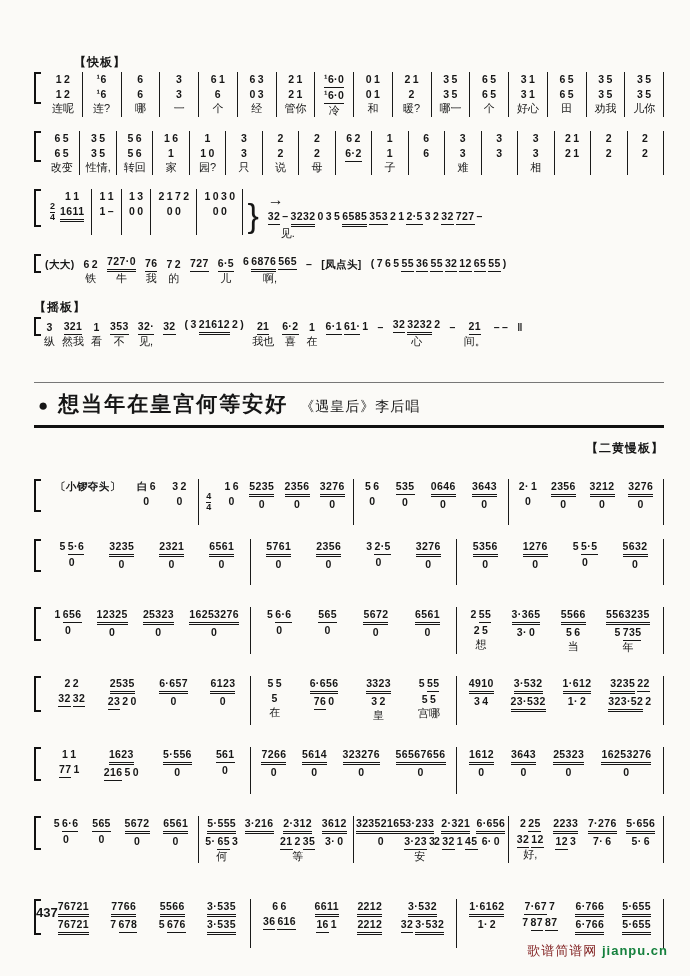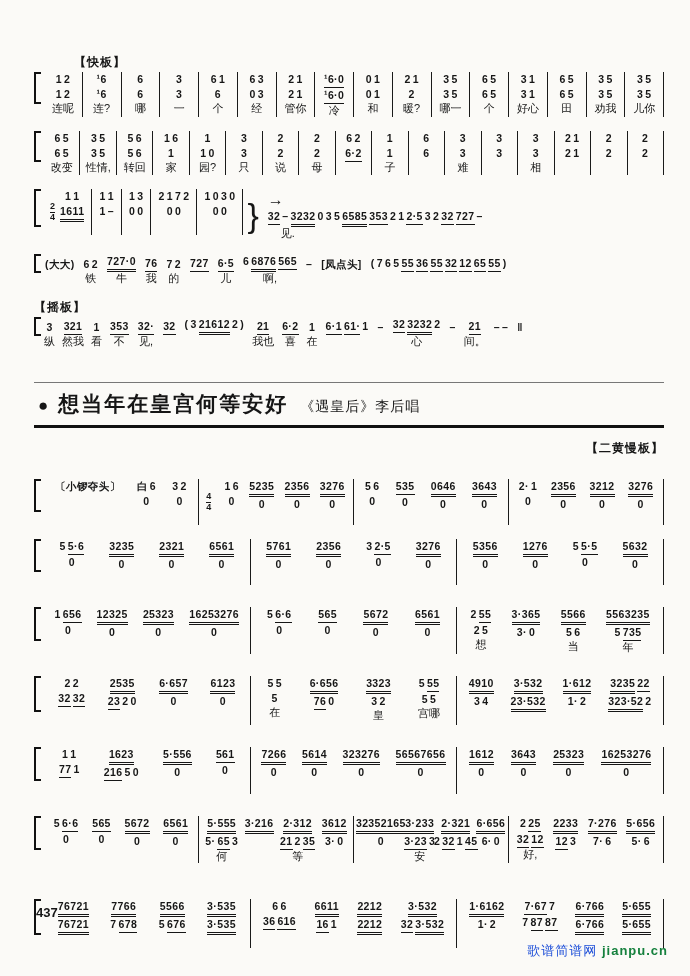--- a/index.html
+++ b/index.html
@@ -36,21 +36,21 @@
   .songHead .ruleTop{border-top:1px solid #777;margin-bottom:7px;}
   .headRow{display:flex;align-items:baseline;justify-content:flex-start;padding:0 4px;}
   .bullet{font-size:17px;margin-right:10px;}
   .songTitle{font-size:21px;font-weight:800;letter-spacing:2px;}
   .credit{font-family:"Liberation Serif", serif;font-size:14px;letter-spacing:1px;margin-left:12px;}
   .ruleBottom{border-top:3px solid #111;margin-top:7px;}
   .tempo2{font-weight:800;font-size:12px;letter-spacing:1px;margin-top:12px;text-align:right;}
   
   .pageNum{position:absolute;left:36px;bottom:56px;font-weight:700;font-size:13px;}
   .watermark{position:absolute;right:22px;bottom:16px;font-size:13px;letter-spacing:1px;}
-  .wm-site{color:#1d4ed8;}
+  .wm-site{color:#7f1d1d;}
   .wm-url{font-weight:700;}
 </style>
 </head>
 <body>
 
 <div class="sheet">
 
   <div id="sec1">
       <div class="system">
         <div class="tempo" style="margin-left: 40px;">【快板】</div>

